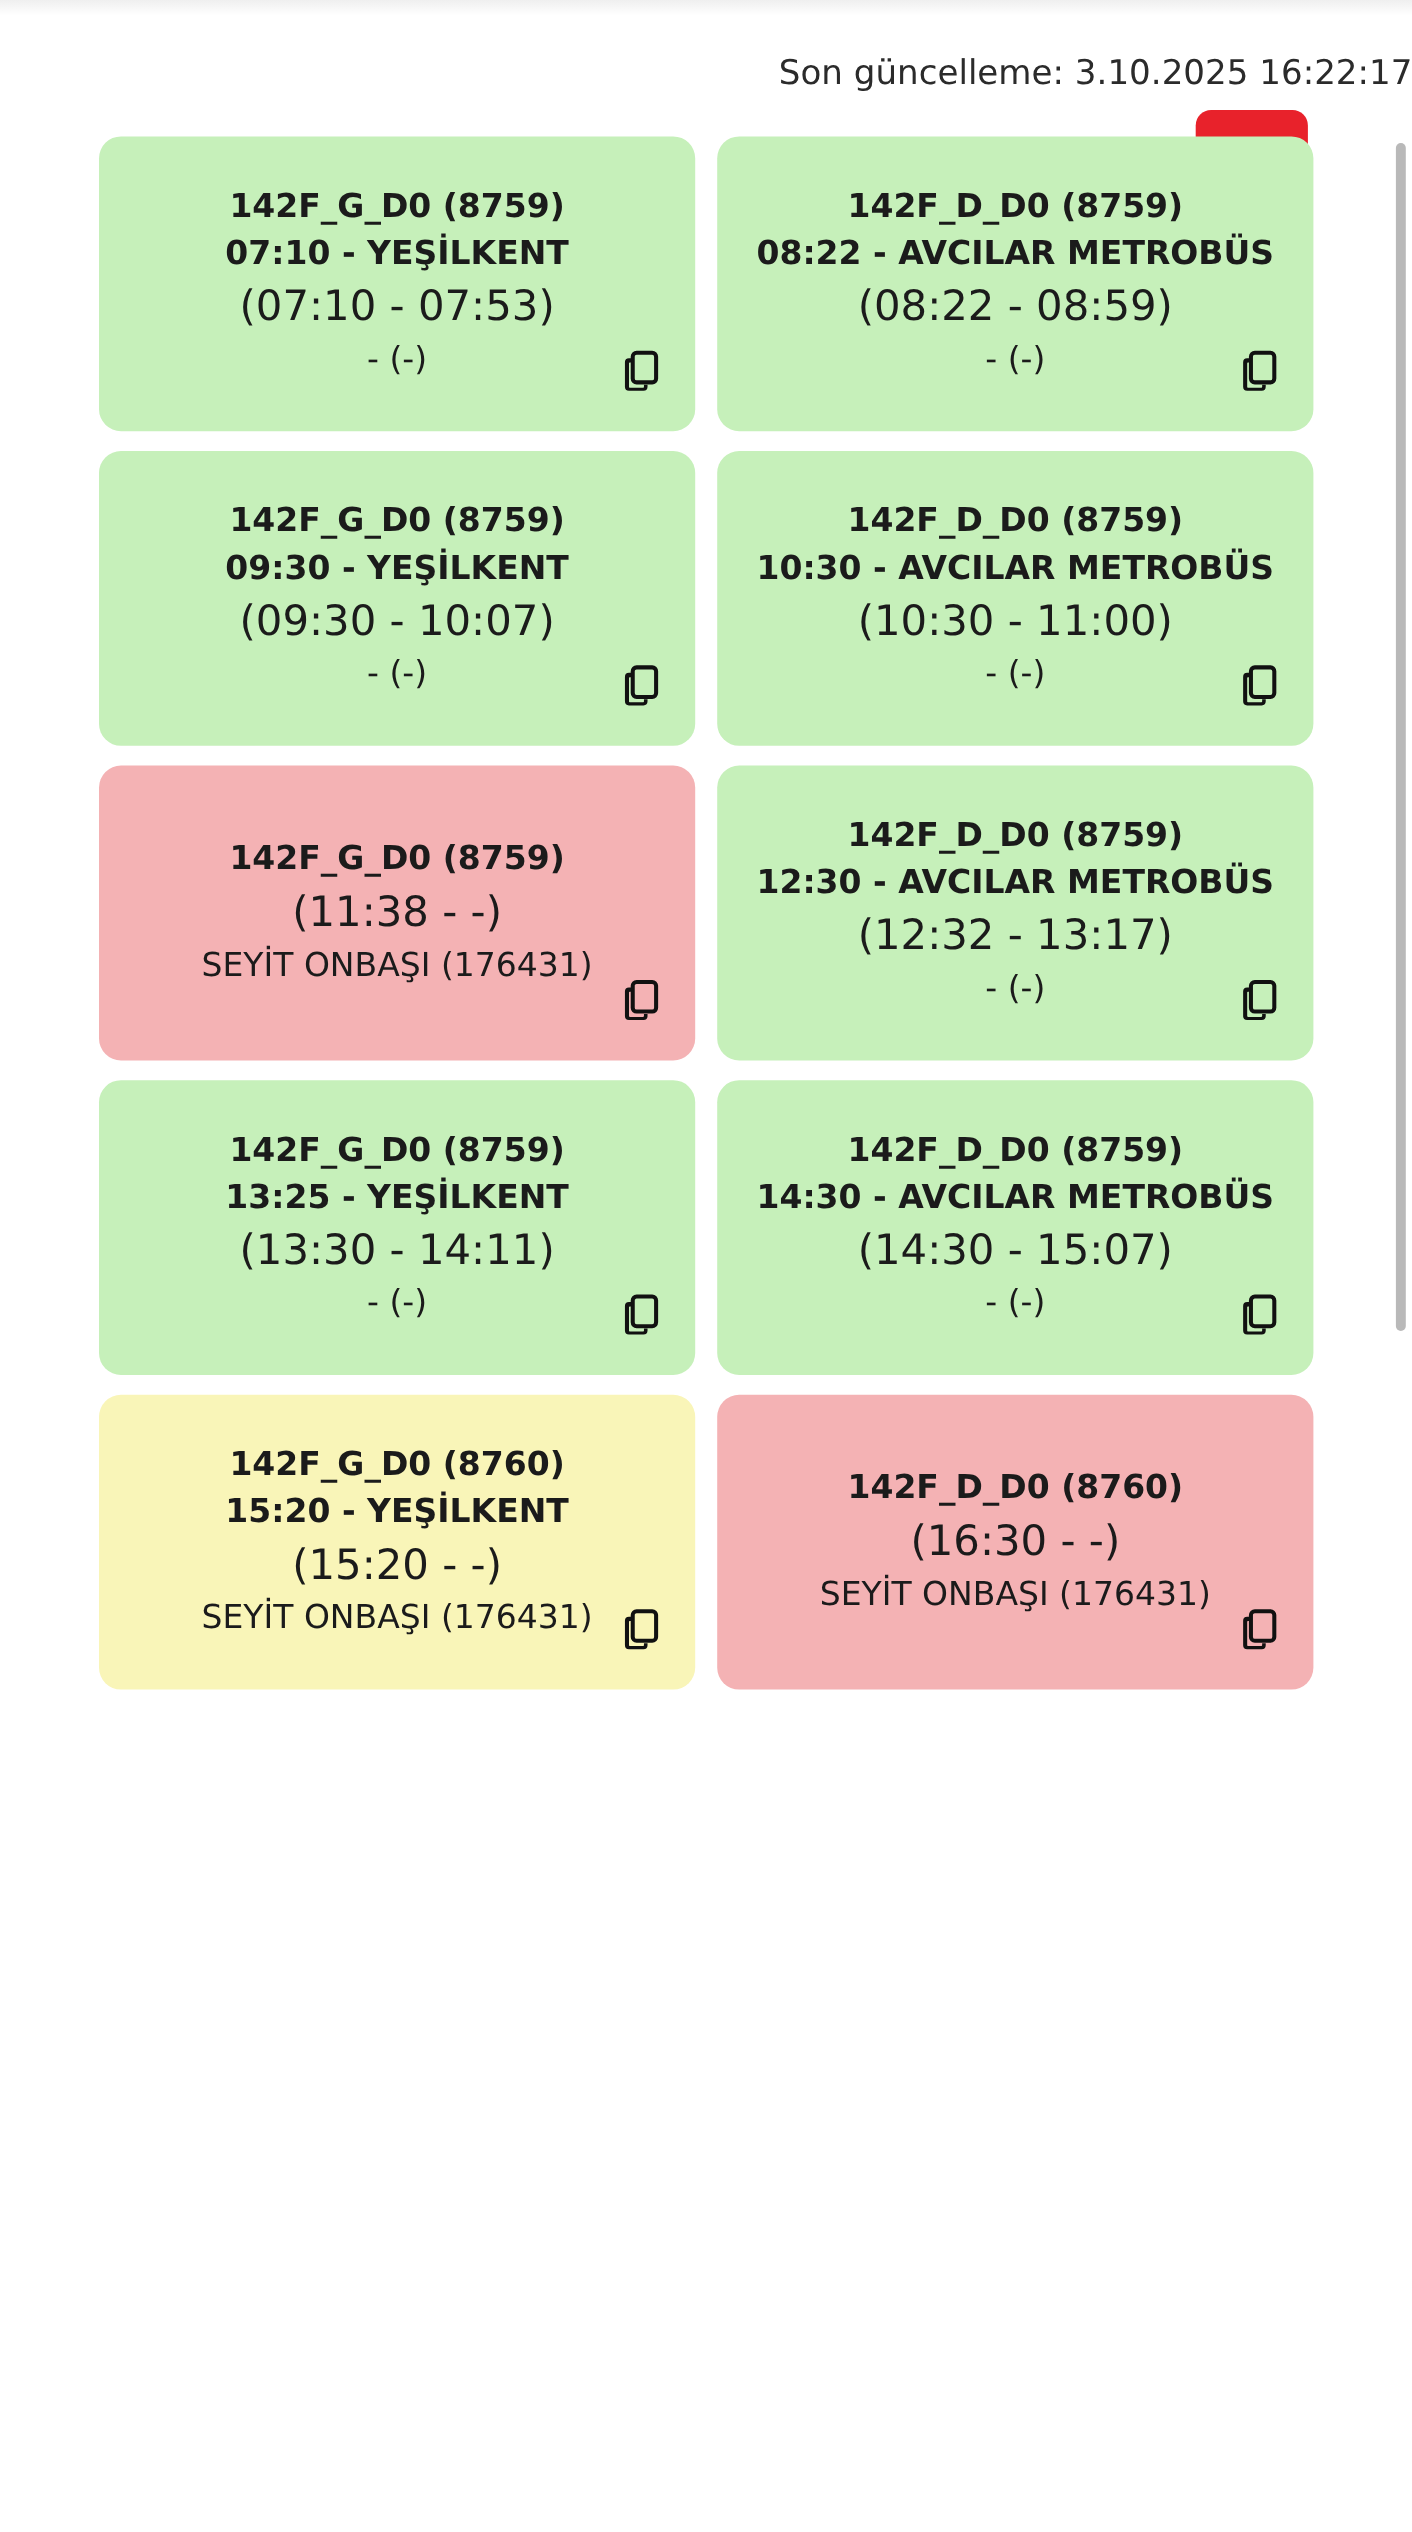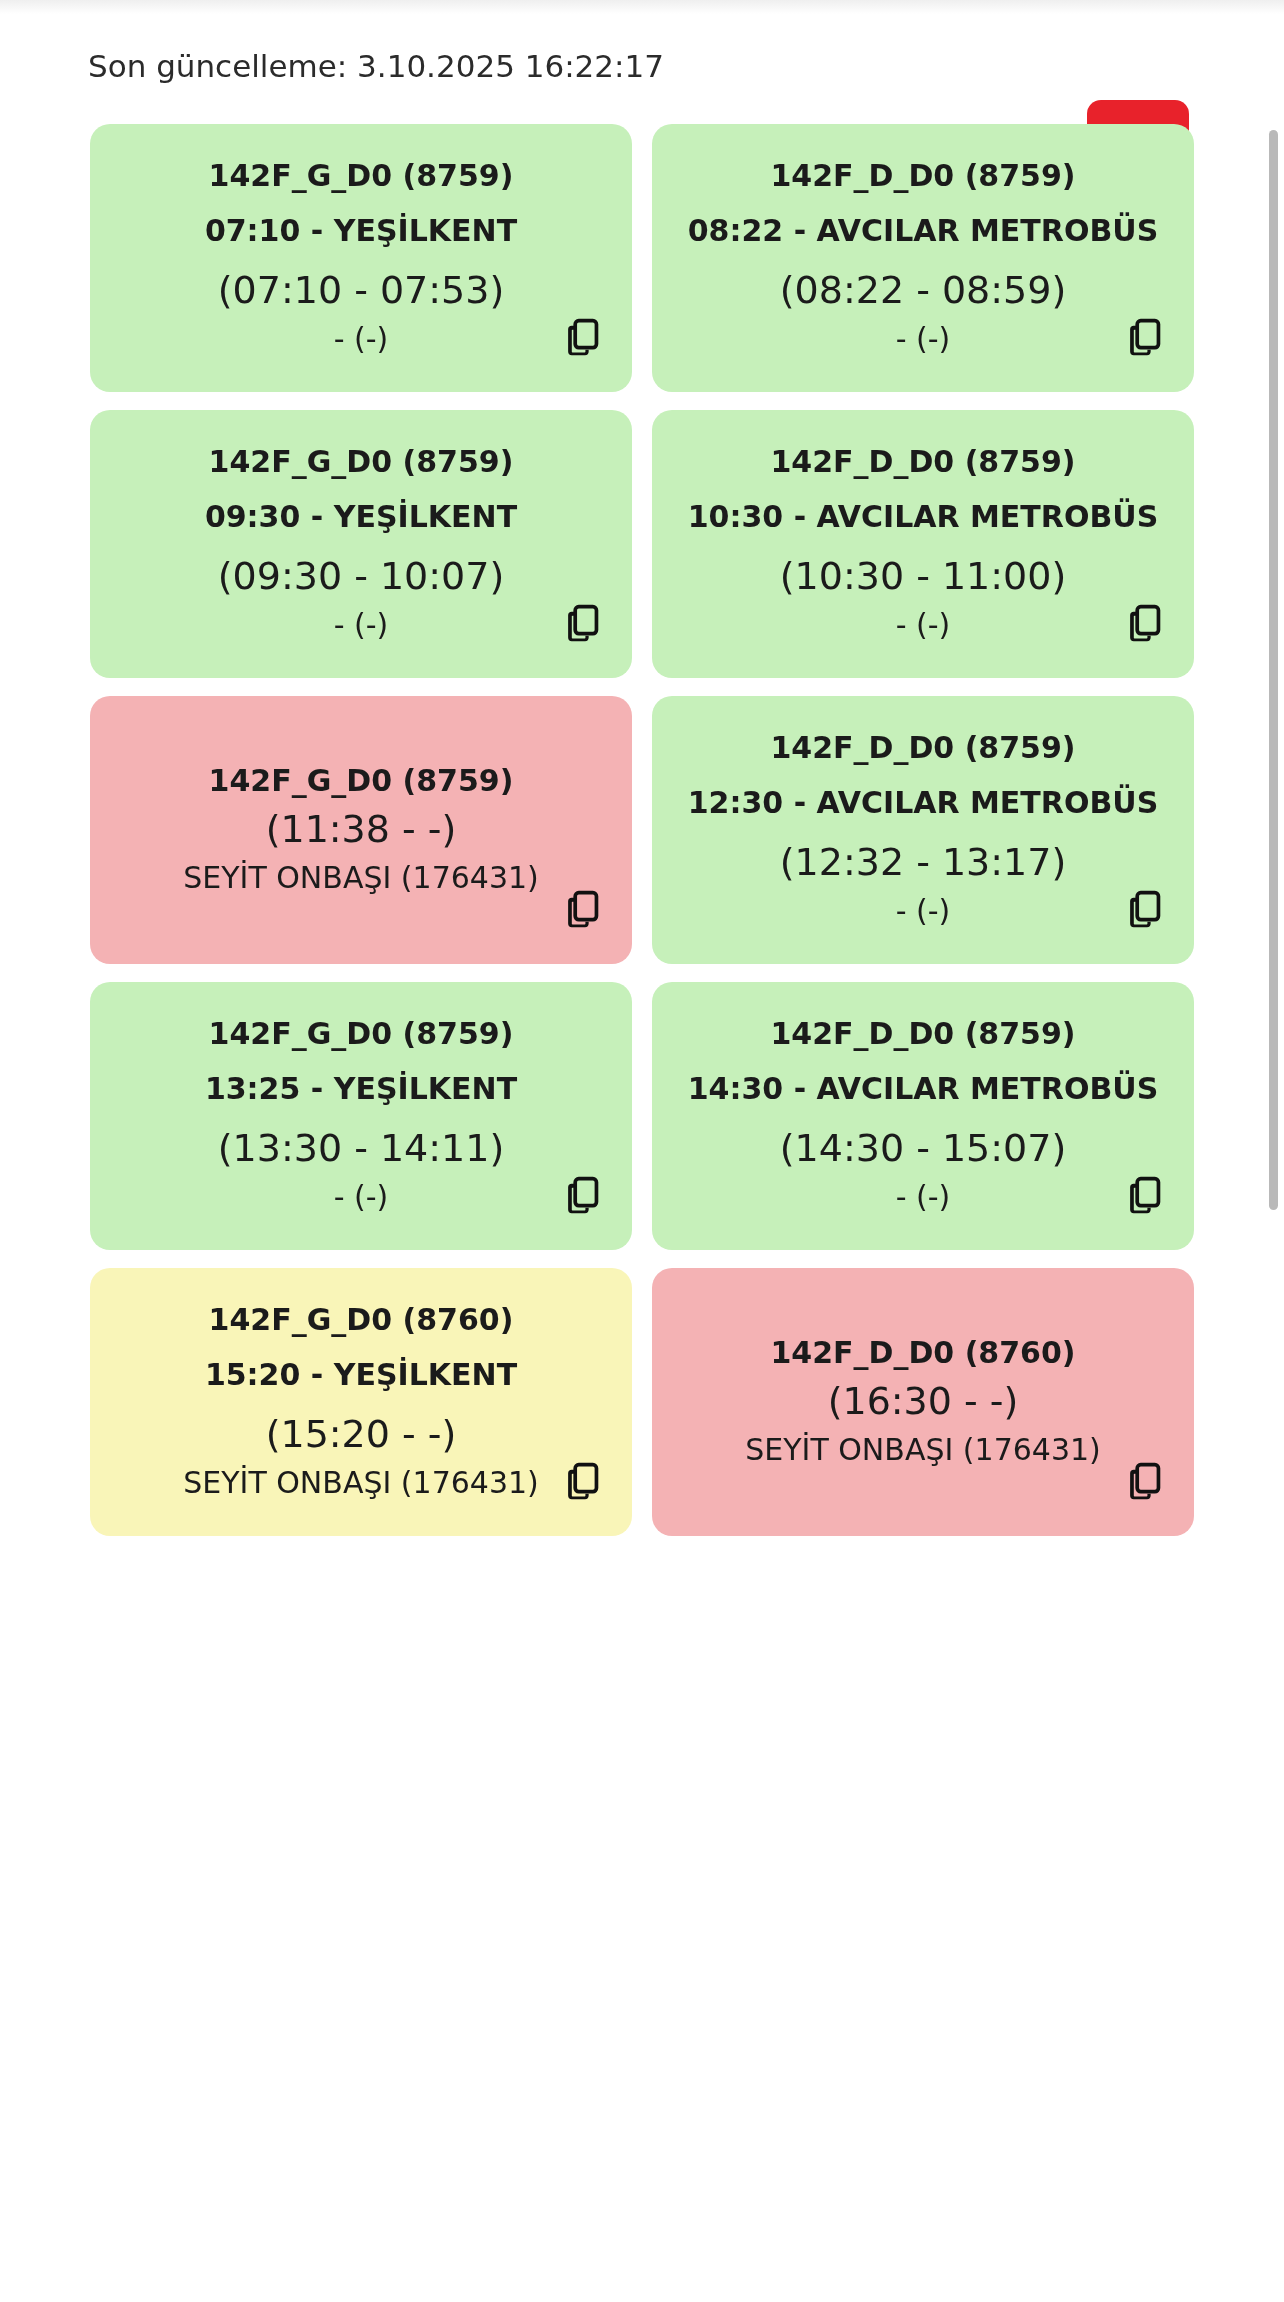--- a/index.html
+++ b/index.html
@@ -46,20 +46,21 @@
     align-items: center;
     justify-content: center;
     cursor: pointer;
   }
   .last-update {
     font-size: 31px;
     color: #2b2b2b;
     padding: 48px 0 0 88px;
     margin: 0;
     font-weight: 400;
+    text-align: right;
   }
   .grid {
     margin: 40px 90px 0 90px;
     display: grid;
     grid-template-columns: 1fr 1fr;
     column-gap: 20px;
     row-gap: 18px;
   }
   .card {
     border-radius: 20px;
@@ -80,21 +81,21 @@
     font-weight: 700;
     color: #1b1b1b;
     line-height: 1.42;
     margin: 0;
   }
   .card .trip-head {
     font-size: 30px;
     font-weight: 700;
     color: #1b1b1b;
     line-height: 1.42;
-    margin: 12px;
+    margin: 0;
     padding: 0 4px;
   }
   .card .times {
     font-size: 38px;
     font-weight: 400;
     color: #1b1b1b;
     line-height: 1.42;
     margin: 0;
   }
   .card .driver {

